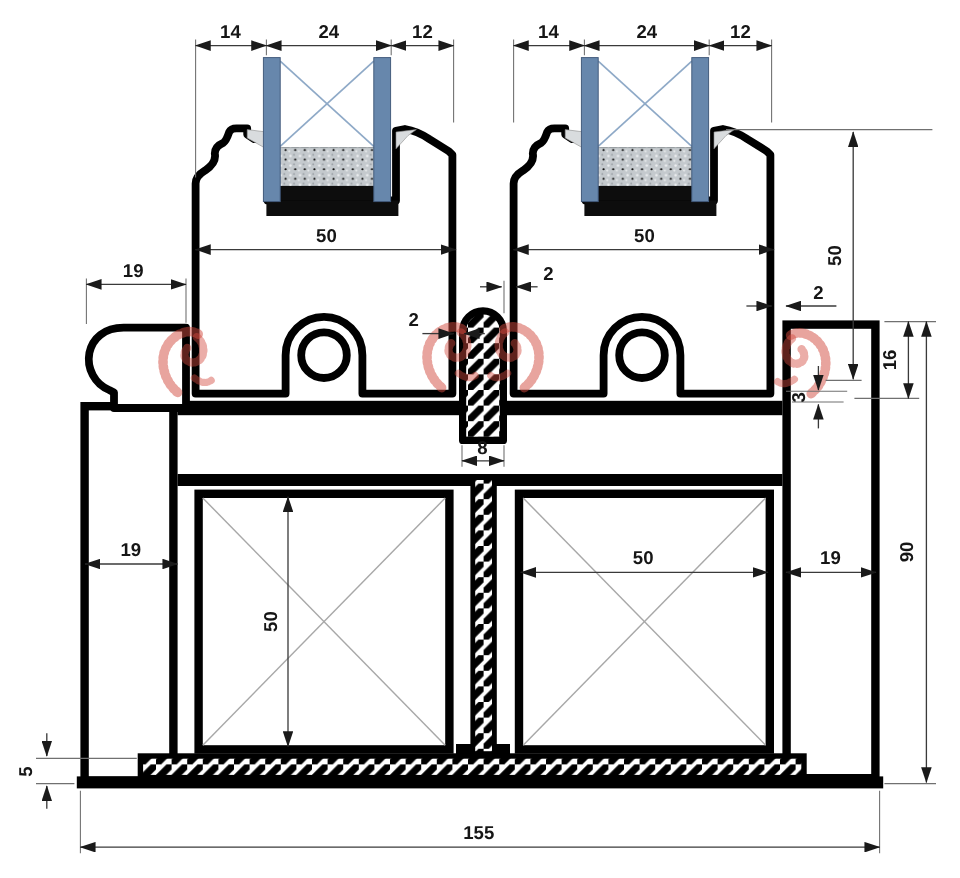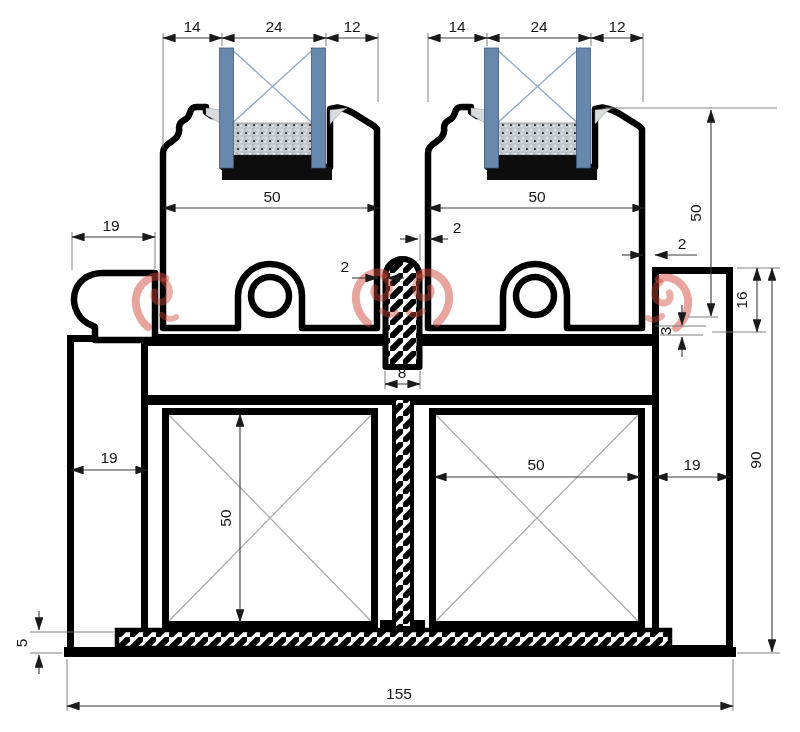--- a/index.html
+++ b/index.html
@@ -1,16 +1,16 @@
 <!DOCTYPE html>
 <html><head>
 <meta charset="utf-8">
 <style>
   html,body{margin:0;padding:0;background:#ffffff;}
-  .stage{width:800px;height:732px;position:relative;background:#fff;}
+  .stage{width:800px;height:732px;position:relative;background:#fff;font-weight:bold;}
   svg{display:block;}
   .dim{font-family:"Liberation Sans", sans-serif;font-size:15.5px;fill:#161616;}
 </style>
 </head>
 <body>
 
 <div class="stage">
 <svg width="800" height="732" viewBox="0 0 800 732">
   <defs>
     <marker id="arr" viewBox="0 0 12 8" refX="11.5" refY="4" markerWidth="12" markerHeight="8" orient="auto-start-reverse">

